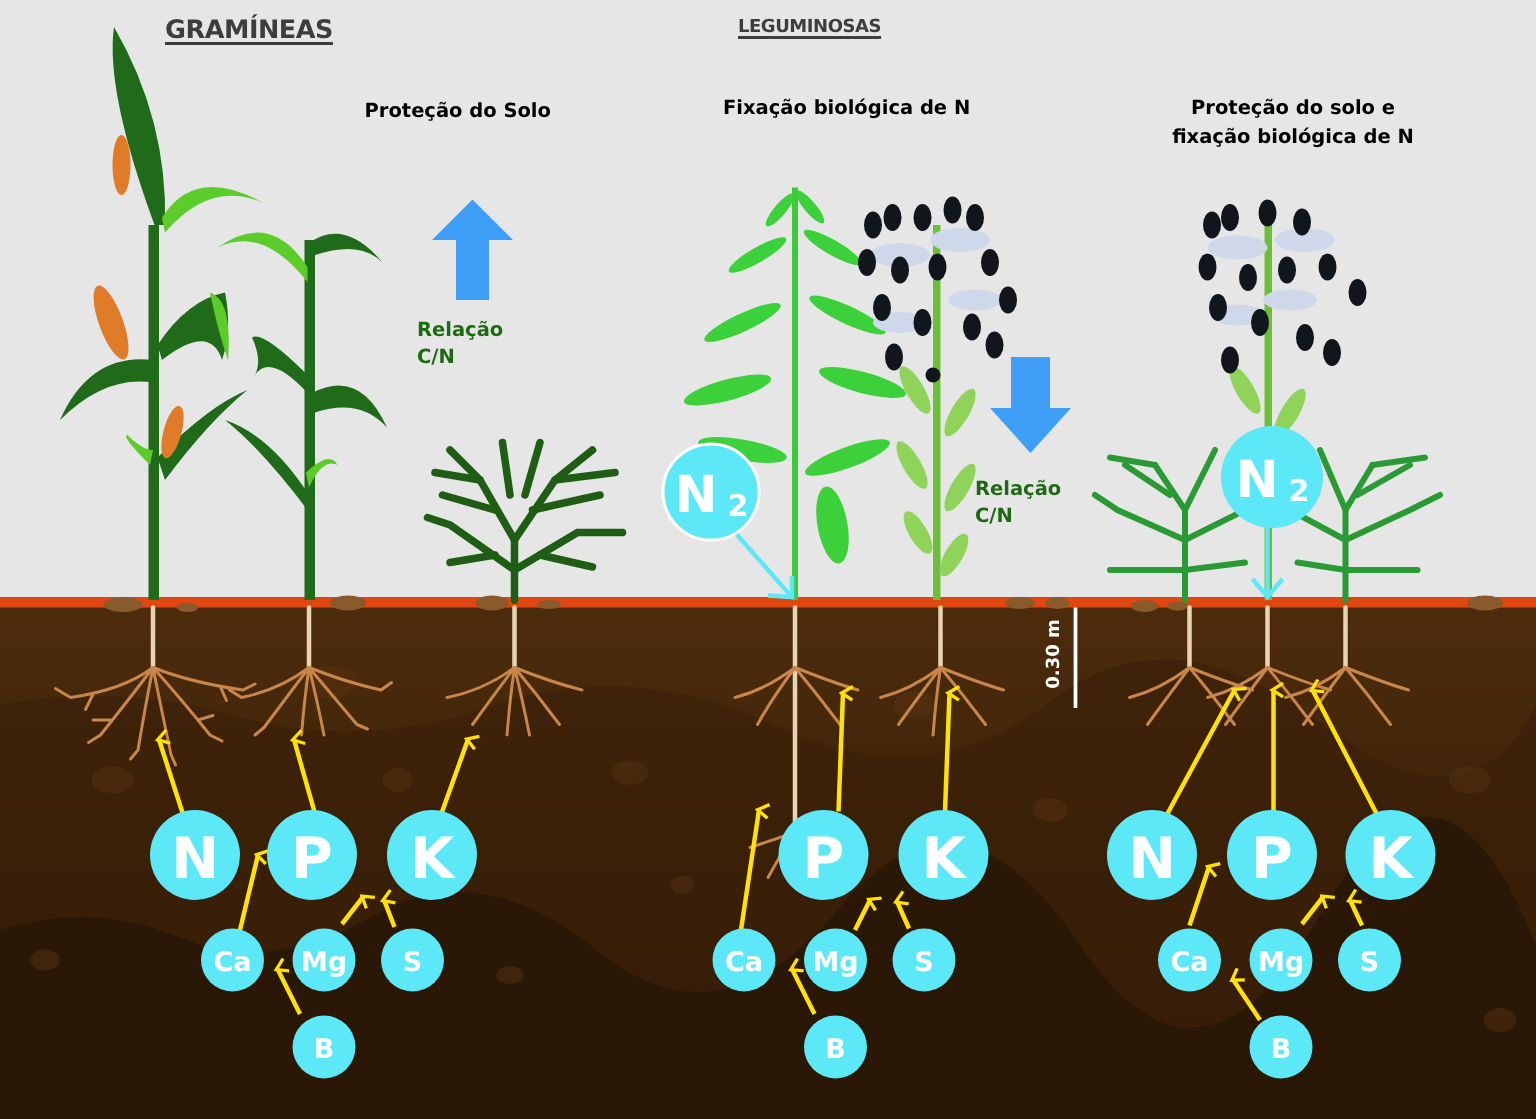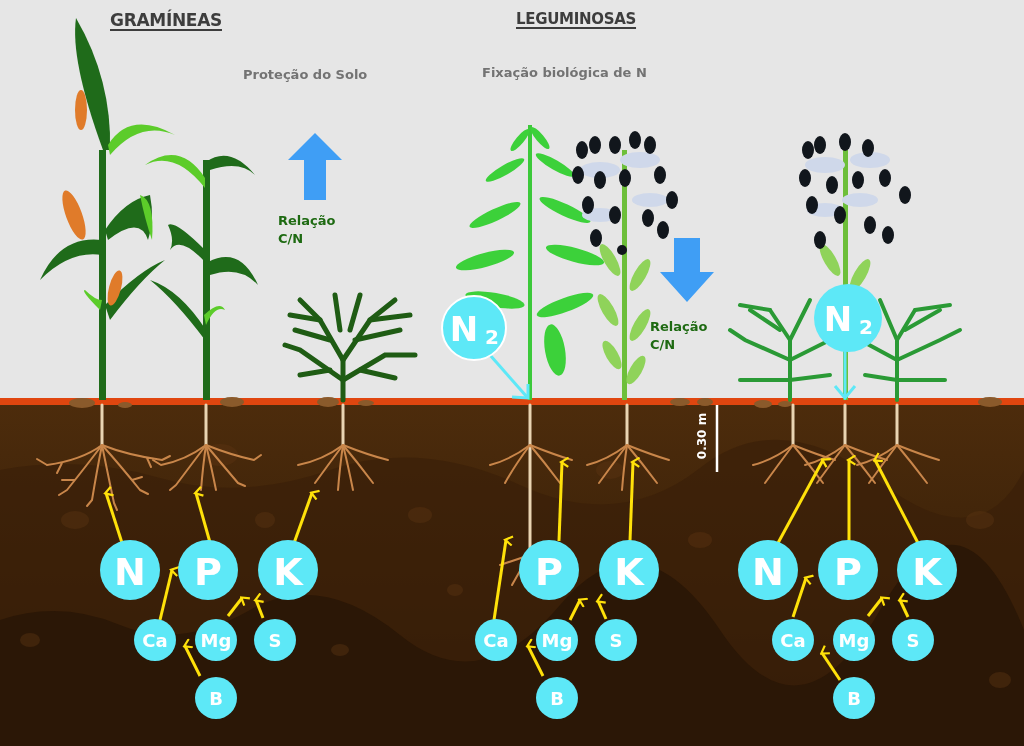--- a/index.html
+++ b/index.html
@@ -1,20 +1,20 @@
 <!DOCTYPE html>
 <html><head>
 <meta charset="utf-8">
 <style>
   html,body{margin:0;padding:0;}
   body{width:1024px;height:746px;overflow:hidden;background:#e6e6e6;font-family:"DejaVu Sans",sans-serif;}
   #stage{position:relative;width:1024px;height:746px;overflow:hidden;}
   #scene{position:absolute;left:0;top:0;}
   .title{position:absolute;font-family:"DejaVu Sans",sans-serif;font-weight:bold;color:#3d3d3d;text-decoration:underline;text-decoration-thickness:2px;text-underline-offset:3px;white-space:nowrap;letter-spacing:-0.3px;}
-  .sub{position:absolute;font-family:"DejaVu Sans",sans-serif;font-weight:bold;color:#737373;text-align:center;white-space:nowrap;font-size:13px;line-height:19px;}
+  .sub{position:absolute;font-family:"DejaVu Sans",sans-serif;font-weight:bold;color:#000000;text-align:center;white-space:nowrap;font-size:13px;line-height:19px;}
   .cn{position:absolute;font-family:"DejaVu Sans",sans-serif;font-weight:bold;color:#1e6a12;text-align:left;font-size:13px;line-height:18px;}
   .bubble-text{font-family:"DejaVu Sans",sans-serif;font-weight:bold;fill:#ffffff;}
 </style>
 </head>
 <body>
 
 <div id="stage">
 
   <svg id="scene" width="1024" height="746" viewBox="0 0 1024 746" xmlns="http://www.w3.org/2000/svg">
     <defs>
@@ -301,24 +301,28 @@
       <line x1="849" y1="543" x2="849" y2="460"></line>
       <line x1="918" y1="543" x2="875" y2="460"></line>
       <line x1="793" y1="617" x2="806" y2="578"></line>
       <line x1="868" y1="616" x2="882" y2="598"></line>
       <line x1="908" y1="617" x2="900" y2="600"></line>
       <line x1="840" y1="680" x2="822" y2="653"></line>
     </g>
   </svg>
 
   <div class="title" style="left:110px;top:10px;font-size:17px;">GRAMÍNEAS</div>
-  <div class="title" style="left:516px;top:10px;font-size:15px;">LEGUMINOSAS</div>
+  <div class="title" style="left:492px;top:10px;font-size:12px;">LEGUMINOSAS</div>
 
   <div class="sub" style="left:243px;top:65px;"><span>Proteção do Solo</span></div>
   <div class="sub" style="left:482px;top:63px;"><span>Fixação biológica de N</span></div>
+  <div class="sub" style="left:762px;top:63px;width:200px;">
+    <div>Proteção do solo e</div>
+    <div>fixação biológica de N</div>
+  </div>
 
   <div class="cn" style="left:278px;top:212px;width:74px;">
     <div>Relação</div>
     <div>C/N</div>
   </div>
   <div class="cn" style="left:650px;top:318px;width:74px;">
     <div>Relação</div>
     <div>C/N</div>
   </div>
 

